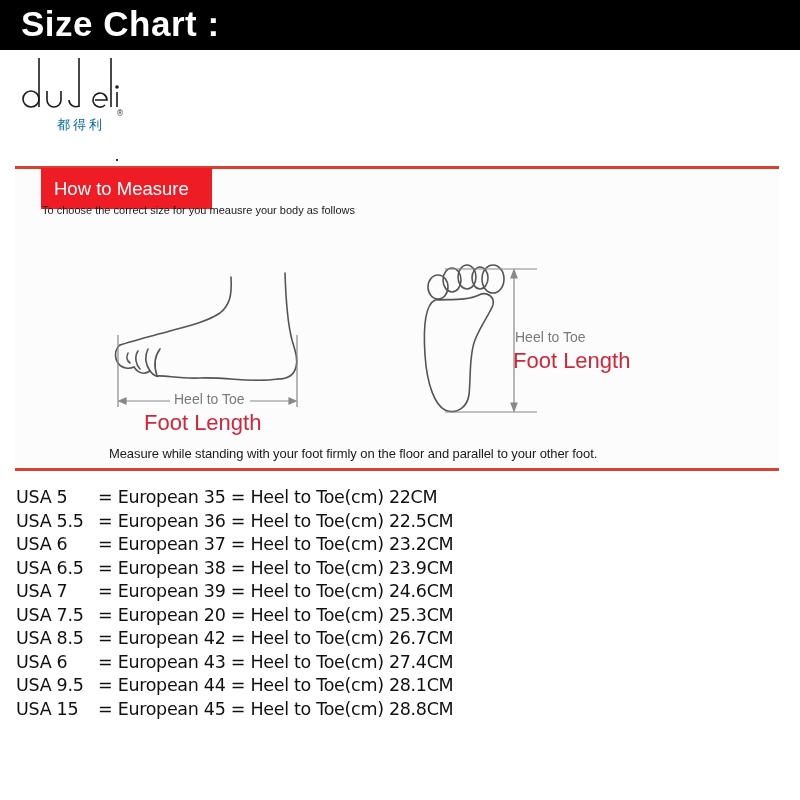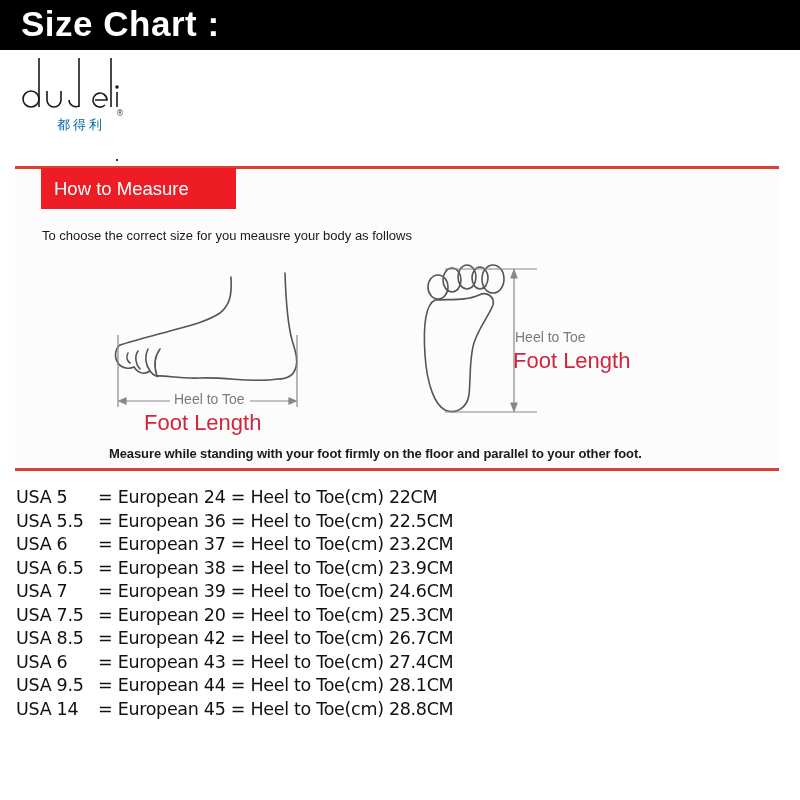--- a/index.html
+++ b/index.html
@@ -30,30 +30,30 @@
 
   .measure-panel {
     position: absolute; left: 15px; top: 166px; width: 764px; height: 306px;
     background: #fdfcfc;
   }
   .red-line { position: absolute; left: 15px; width: 764px; height: 3px; background: #d8412f; }
   .red-line.top { top: 166px; }
   .red-line.bottom { top: 468px; }
 
   .how-box {
-    position: absolute; left: 41px; top: 168px; width: 195px; height: 41px;
+    position: absolute; left: 41px; top: 168px; width: 171px; height: 41px;
     background: #ee1c25;
   }
   .how-box .label {
     position: absolute; left: 13px; top: 10px; font-size: 18.5px; color: #ffffff;
     font-family: "Liberation Sans", sans-serif;
   }
 
   .instruction {
-    position: absolute; left: 42px; top: 228px; font-size: 13px; color: #1a1a1a;
+    position: absolute; left: 42px; top: 204px; font-size: 11px; color: #1a1a1a;
     font-family: "Liberation Sans", sans-serif;
   }
 
   .side-foot { position: absolute; left: 100px; top: 265px; width: 230px; height: 180px; }
   .top-foot { position: absolute; left: 405px; top: 255px; width: 260px; height: 170px; }
 
   .heel-label-a {
     position: absolute; left: 172px; top: 391px; font-size: 14px; color: #7a7a7a;
     background: #fdfcfc; padding: 0 2px;
   }
@@ -62,21 +62,21 @@
   }
   .heel-label-b {
     position: absolute; left: 515px; top: 329px; font-size: 14px; color: #7a7a7a;
   }
   .foot-len-b {
     position: absolute; left: 513px; top: 348px; font-size: 22px; color: #d0263b;
   }
 
   .footnote {
     position: absolute; left: 109px; top: 446px; font-size: 13px; color: #1a1a1a;
-    font-family: "Liberation Sans", sans-serif; letter-spacing: -0.1px; font-weight: bold;
+    font-family: "Liberation Sans", sans-serif; letter-spacing: -0.1px;
   }
 
   .size-list { position: absolute; left: 16px; top: 486px; }
   .size-row {
     height: 23.5px; line-height: 23.5px; font-size: 17.5px; color: #111;
     font-family: "DejaVu Sans", sans-serif; white-space: pre; letter-spacing: -0.3px;
   }
   .size-row .usa { display: inline-block; width: 82px; }
 </style>
 </head>
@@ -170,23 +170,23 @@
       <polygon points="109,156 106,148 112,148"></polygon>
     </g>
   </svg>
 </div>
 <div class="heel-label-b">Heel to Toe</div>
 <div class="foot-len-b">Foot Length</div>
 
 <div class="footnote">Measure while standing with your foot firmly on the floor and parallel to your other foot.</div>
 
 <div class="size-list">
-  <div class="size-row"><span class="usa">USA 5</span><span>= European 24 = Heel to Toe(cm) 22CM</span></div>
+  <div class="size-row"><span class="usa">USA 5</span><span>= European 35 = Heel to Toe(cm) 22CM</span></div>
   <div class="size-row"><span class="usa">USA 5.5</span><span>= European 36 = Heel to Toe(cm) 22.5CM</span></div>
   <div class="size-row"><span class="usa">USA 6</span><span>= European 37 = Heel to Toe(cm) 23.2CM</span></div>
   <div class="size-row"><span class="usa">USA 6.5</span><span>= European 38 = Heel to Toe(cm) 23.9CM</span></div>
   <div class="size-row"><span class="usa">USA 7</span><span>= European 39 = Heel to Toe(cm) 24.6CM</span></div>
   <div class="size-row"><span class="usa">USA 7.5</span><span>= European 20 = Heel to Toe(cm) 25.3CM</span></div>
   <div class="size-row"><span class="usa">USA 8.5</span><span>= European 42 = Heel to Toe(cm) 26.7CM</span></div>
   <div class="size-row"><span class="usa">USA 6</span><span>= European 43 = Heel to Toe(cm) 27.4CM</span></div>
   <div class="size-row"><span class="usa">USA 9.5</span><span>= European 44 = Heel to Toe(cm) 28.1CM</span></div>
-  <div class="size-row"><span class="usa">USA 14</span><span>= European 45 = Heel to Toe(cm) 28.8CM</span></div>
+  <div class="size-row"><span class="usa">USA 15</span><span>= European 45 = Heel to Toe(cm) 28.8CM</span></div>
 </div>
 
 </body></html>

